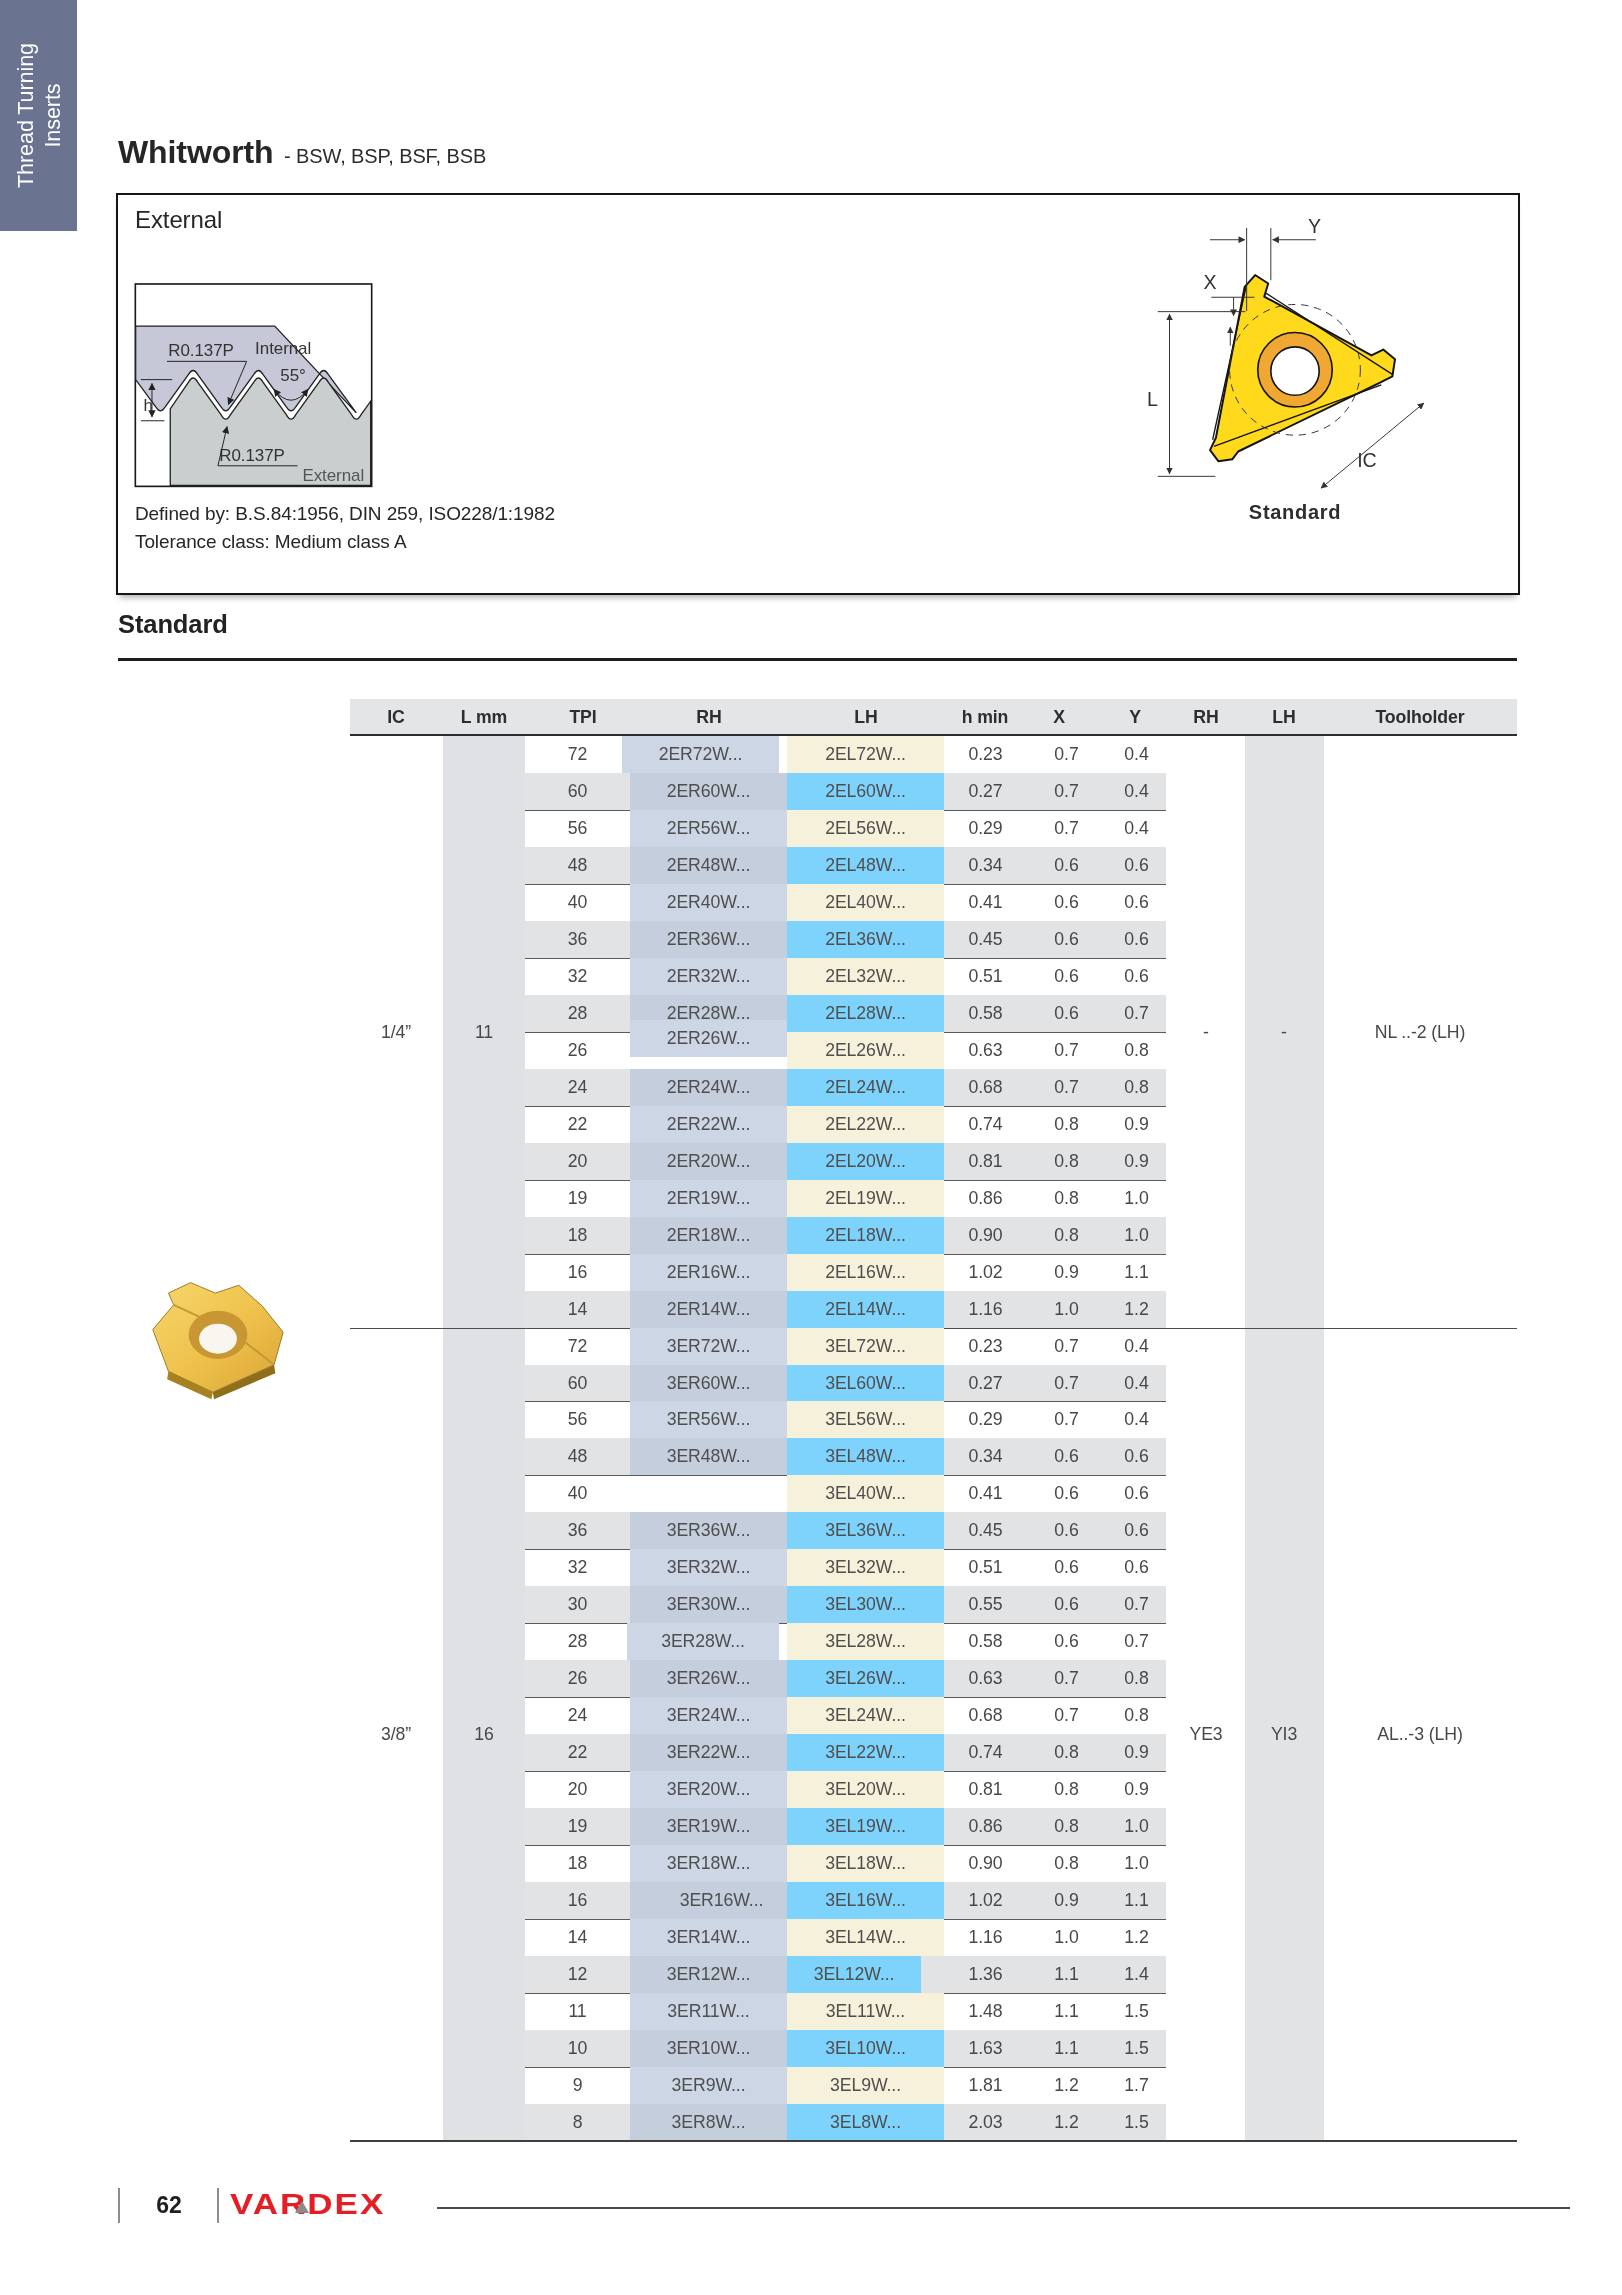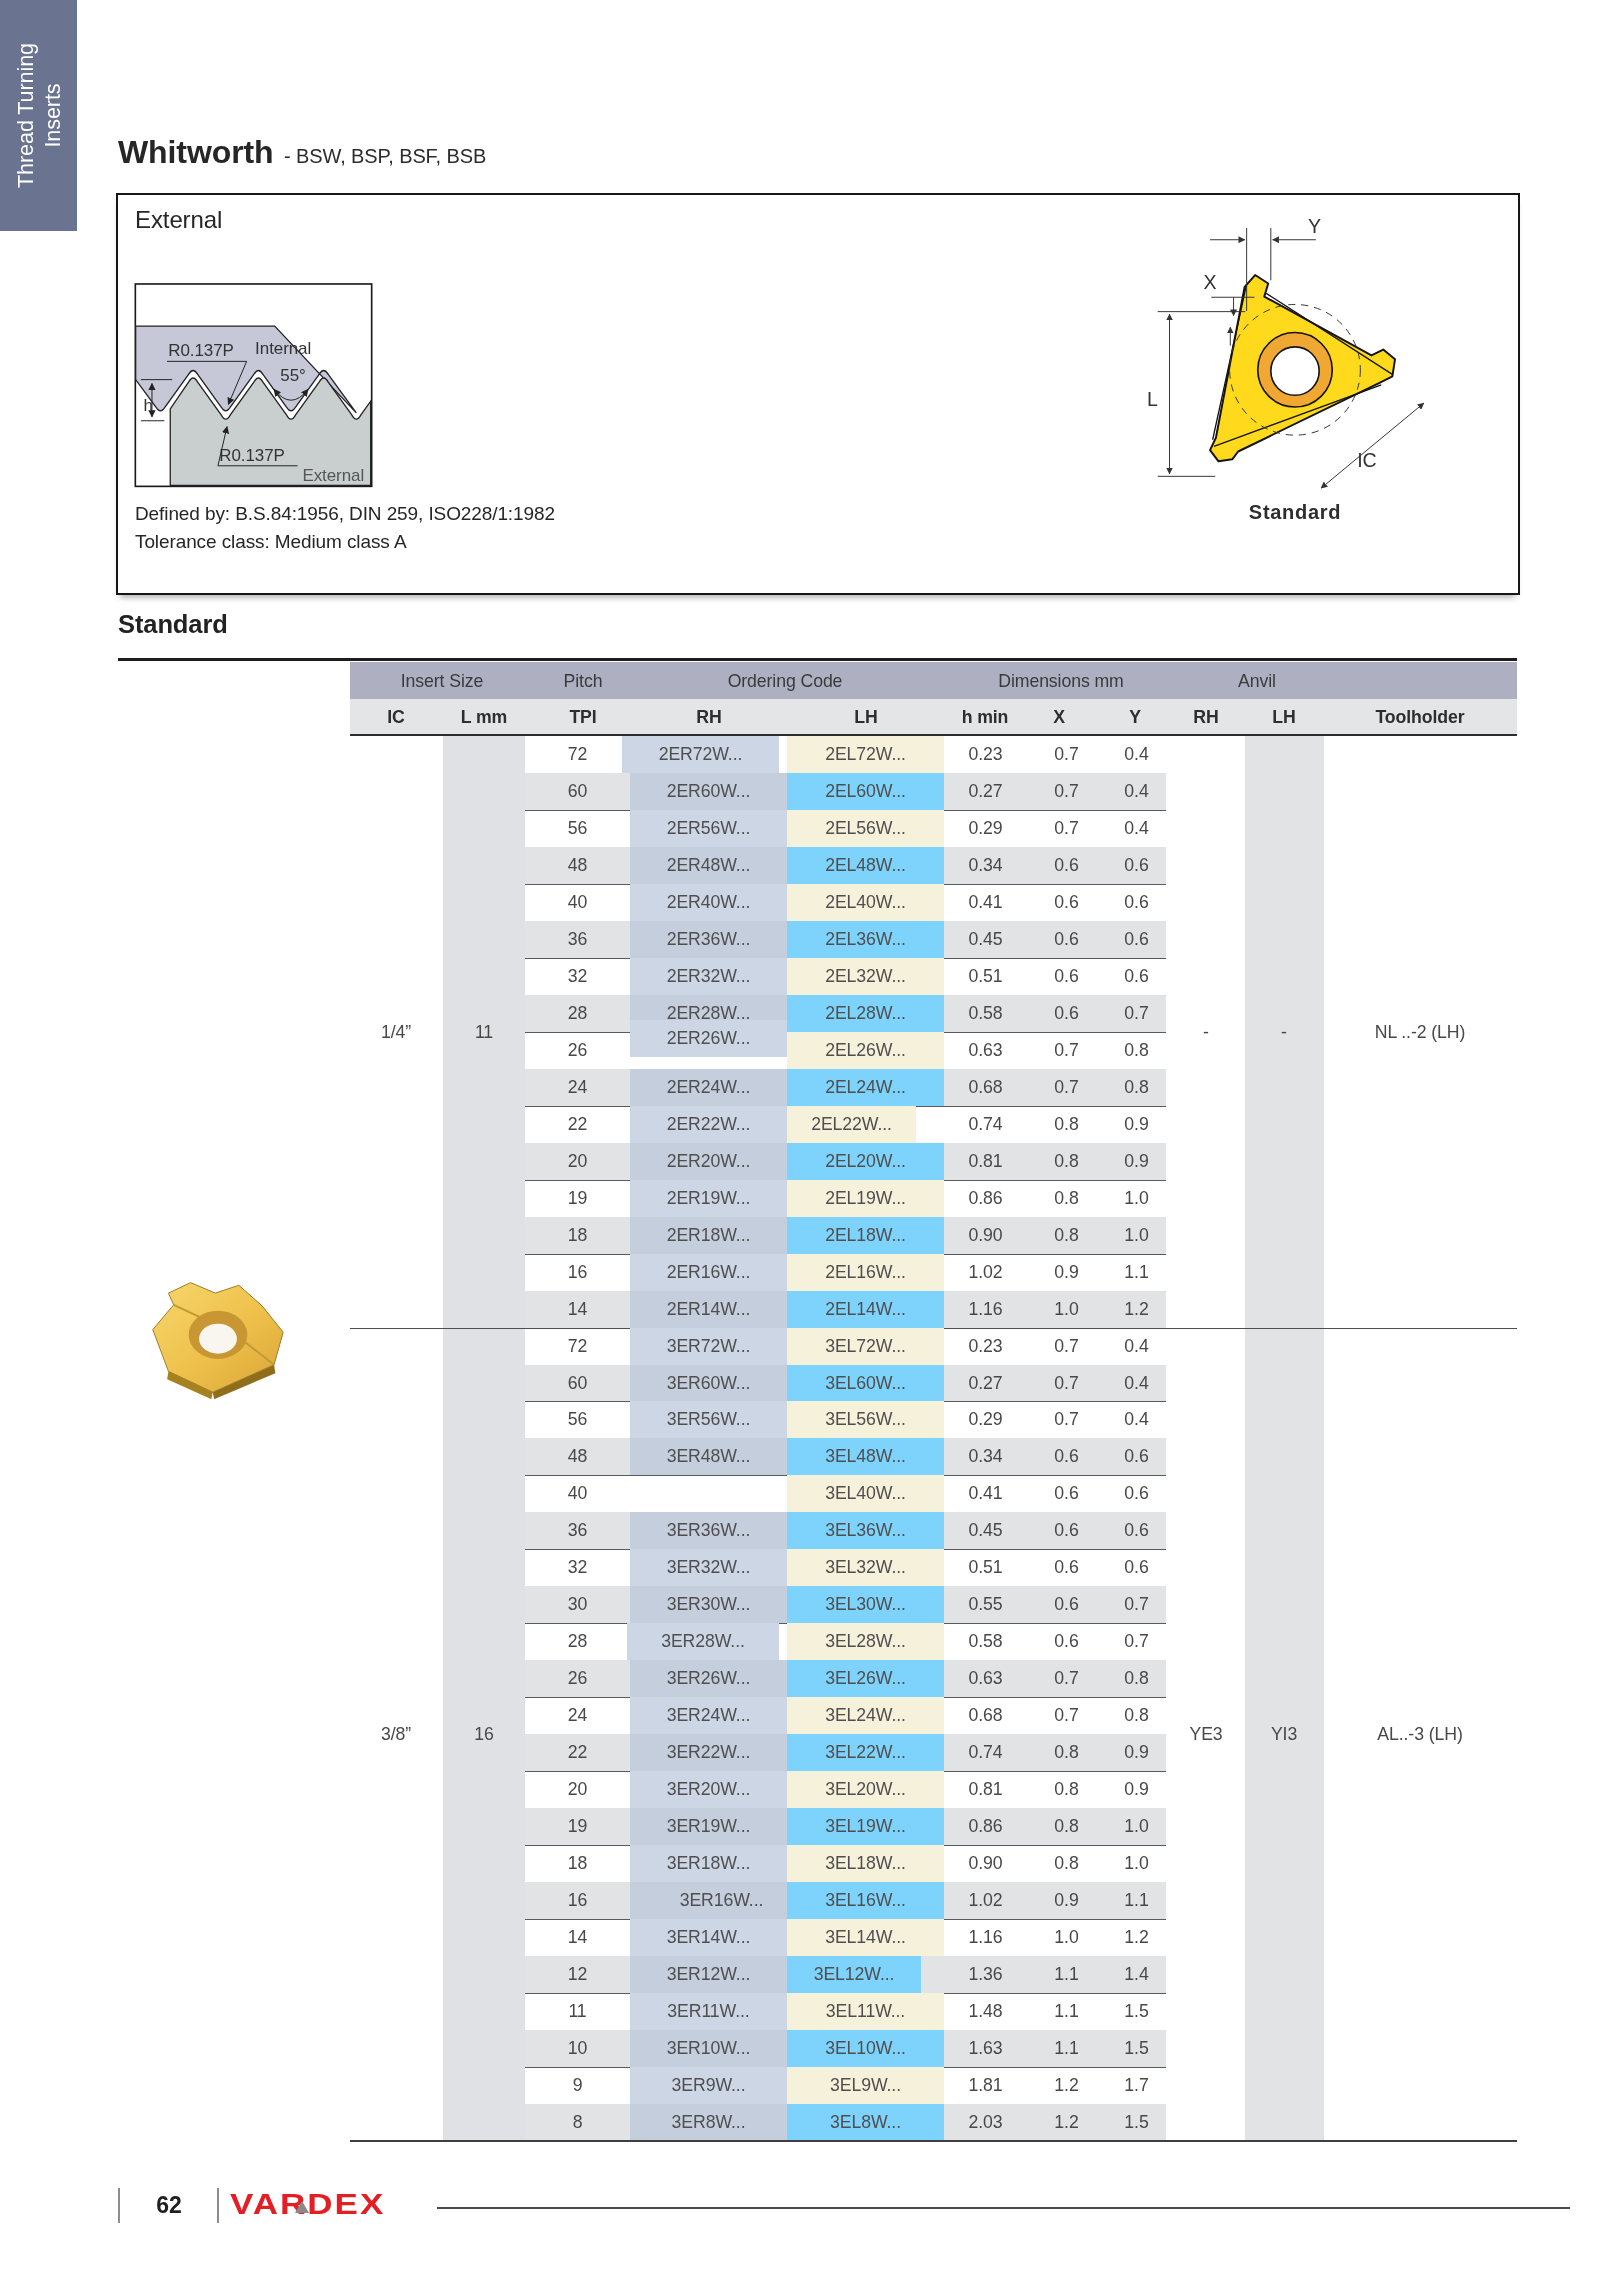--- a/index.html
+++ b/index.html
@@ -144,27 +144,20 @@
     <text x="62" y="290" font-size="30" fill="#333" text-anchor="middle">L</text>
 
     <line x1="320" y1="416" x2="477" y2="286" stroke="#333" stroke-width="1.5" marker-start="url(#ar2)" marker-end="url(#ar2)"></line>
     <text x="390" y="384" font-size="30" fill="#333" text-anchor="middle">IC</text>
   </svg>
   <div class="insert-caption">Standard</div>
 
   <div class="section-title">Standard</div>
   <div class="top-rule"></div>
 
-  <div class="ghead">
-    <span style="left:92px">Insert Size</span>
-    <span style="left:233px">Pitch</span>
-    <span style="left:435px">Ordering Code</span>
-    <span style="left:711px">Dimensions mm</span>
-    <span style="left:907px">Anvil</span>
-  </div>
 
   <div class="chead">
     <span style="left:46px">IC</span>
     <span style="left:134px">L mm</span>
     <span style="left:233px">TPI</span>
     <span style="left:359px">RH</span>
     <span style="left:516px">LH</span>
     <span style="left:635px">h min</span>
     <span style="left:709px">X</span>
     <span style="left:785px">Y</span>
@@ -253,21 +246,21 @@
         <div class="cell" style="left:175px;top:333px;width:105px">24</div>
         <div class="cell code rh-b o" style="left:280px;top:333px;width:157px">2ER24W...</div>
         <div class="cell code lh-b o" style="left:437px;top:333px;width:157px">2EL24W...</div>
         <div class="cell" style="left:594px;top:333px;width:83px">0.68</div>
         <div class="cell" style="left:677px;top:333px;width:79px">0.7</div>
         <div class="cell" style="left:756px;top:333px;width:61px">0.8</div>
         <div class="rsep" style="top:370px"></div>
         <div class="stripe" style="top:370px"></div>
         <div class="cell" style="left:175px;top:370px;width:105px">22</div>
         <div class="cell code rh-b" style="left:280px;top:370px;width:157px">2ER22W...</div>
-        <div class="cell code lh-b" style="left:437px;top:370px;width:129px">2EL22W...</div>
+        <div class="cell code lh-b" style="left:437px;top:370px;width:157px">2EL22W...</div>
         <div class="cell" style="left:594px;top:370px;width:83px">0.74</div>
         <div class="cell" style="left:677px;top:370px;width:79px">0.8</div>
         <div class="cell" style="left:756px;top:370px;width:61px">0.9</div>
         <div class="rsep" style="top:407px"></div>
         <div class="stripe odd" style="top:407px"></div>
         <div class="cell" style="left:175px;top:407px;width:105px">20</div>
         <div class="cell code rh-b o" style="left:280px;top:407px;width:157px">2ER20W...</div>
         <div class="cell code lh-b o" style="left:437px;top:407px;width:157px">2EL20W...</div>
         <div class="cell" style="left:594px;top:407px;width:83px">0.81</div>
         <div class="cell" style="left:677px;top:407px;width:79px">0.8</div>

